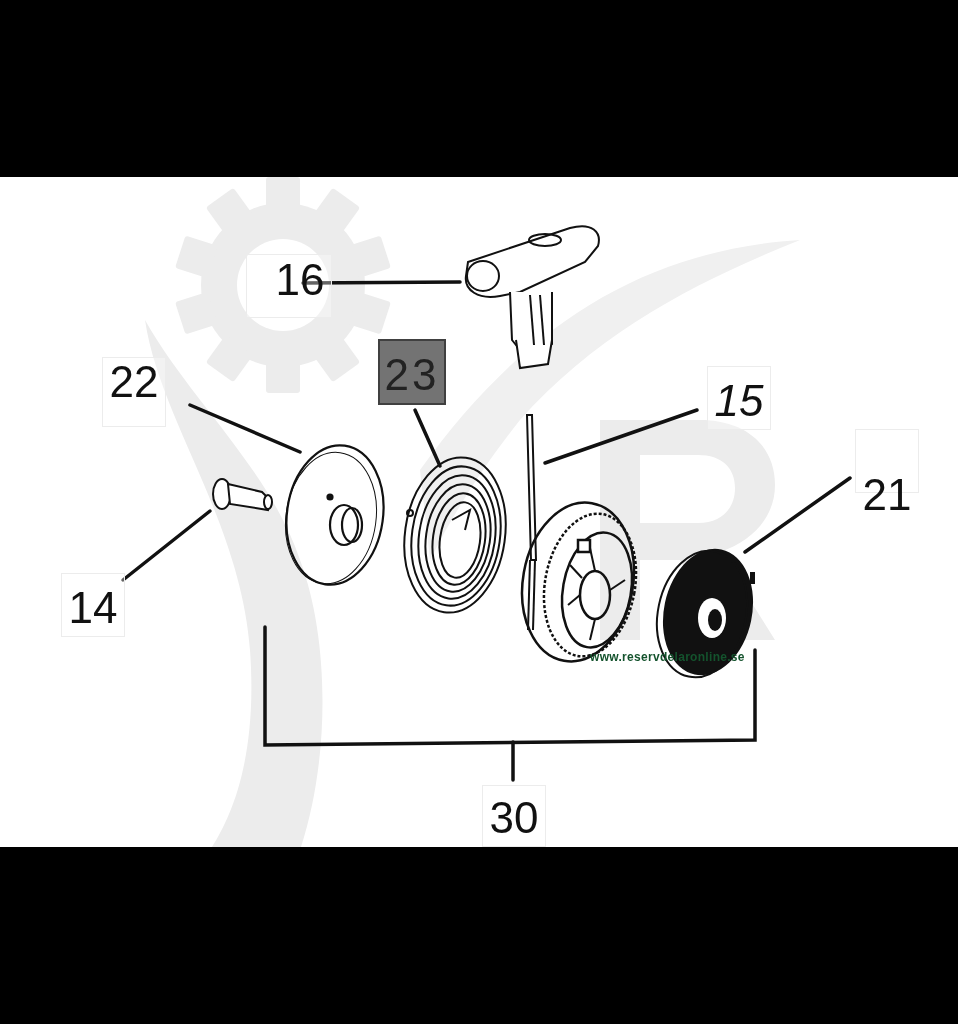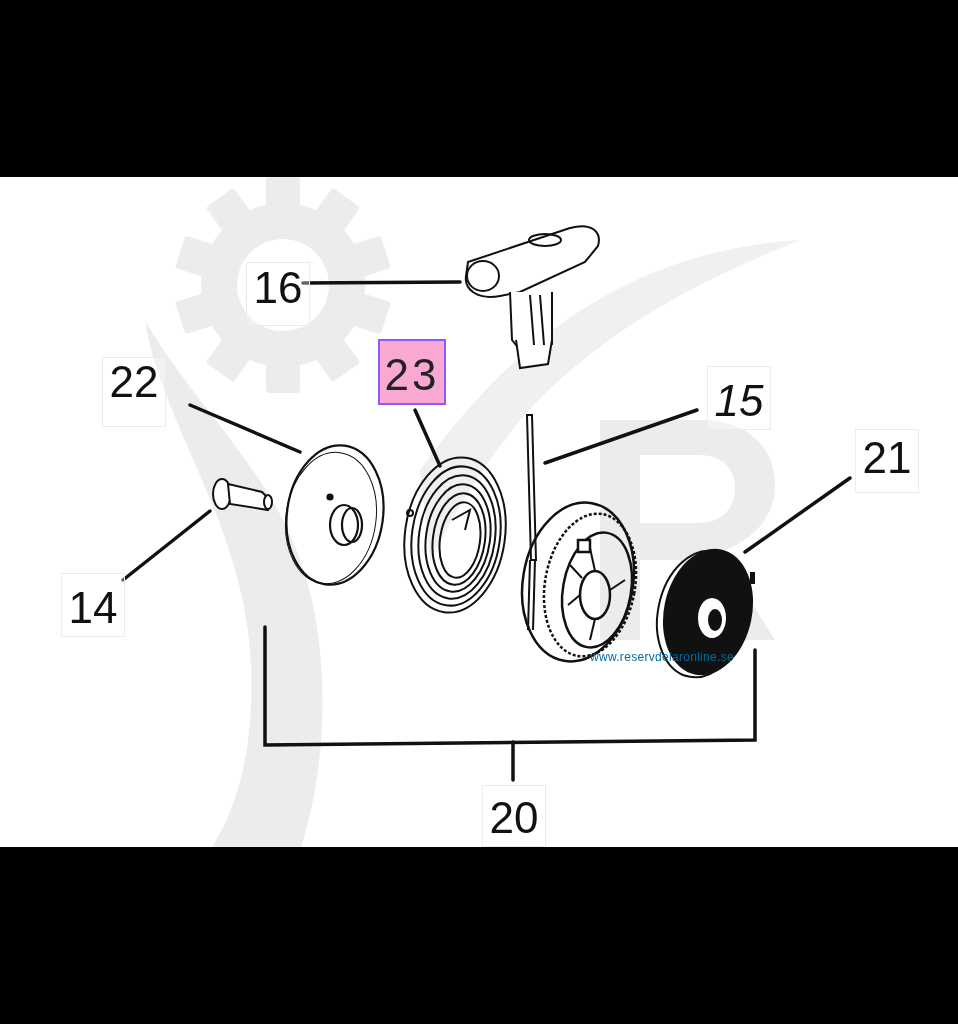--- a/index.html
+++ b/index.html
@@ -4,22 +4,22 @@
 <style>
   html, body { margin: 0; padding: 0; background: #000; }
   body { width: 958px; height: 1024px; position: relative; overflow: hidden; font-family: "Liberation Sans", sans-serif; }
   .bar { position: absolute; left: 0; width: 958px; background: #000; }
   .bar.top { top: 0; height: 177px; }
   .bar.bottom { top: 847px; height: 177px; }
   .canvas { position: absolute; left: 0; top: 177px; width: 958px; height: 670px; background: #fff; overflow: hidden; }
   .canvas svg { position: absolute; left: 0; top: -177px; width: 958px; height: 1024px; }
   .label { position: absolute; font-family: "Liberation Sans", sans-serif; font-size: 44px; color: #111; line-height: 1; text-align: center; border: 1px solid #ececec; background: rgba(255,255,255,0.35); }
   .label span { display: block; }
-  .label.highlight { border: 2px solid #8b5cf6; background: #f9a8d4; color: #222; }
-  .watermark-url { position: absolute; font-family: "Liberation Sans", sans-serif; font-size: 12px; font-weight: normal; color: #0369a1; letter-spacing: 0.3px; white-space: nowrap; }
+  .label.highlight { border: 2px solid #404040; background: #737373; color: #222; }
+  .watermark-url { position: absolute; font-family: "Liberation Sans", sans-serif; font-size: 12px; font-weight: bold; color: #14532d; letter-spacing: 0.3px; white-space: nowrap; }
 </style>
 </head>
 <body>
 
 <div class="bar top"></div>
 
 <div class="canvas">
   <svg viewBox="0 0 958 1024" xmlns="http://www.w3.org/2000/svg">
 
     <g fill="#ececec">
@@ -121,33 +121,33 @@
       <ellipse cx="715" cy="620" rx="7" ry="11" fill="#111"></ellipse>
       <rect x="750" y="572" width="5" height="12" fill="#111"></rect>
     </g>
   </svg>
 
   <div class="watermark-url" style="left:590px; top:473px;">www.reservdelaronline.se</div>
 </div>
 
 <div class="bar bottom"></div>
 
-<div class="label" style="left:246px; top:262px; width:62px; height:62px;">
+<div class="label" style="left:246px; top:254px; width:62px; height:62px;padding-left:22px;">
   <span style="padding-top:3px;">16</span>
 </div>
 <div class="label highlight" style="left:378px; top:339px; width:64px; height:62px;">
   <span style="padding-top:12px; letter-spacing:3px;">23</span>
 </div>
 <div class="label" style="left:102px; top:357px; width:62px; height:68px;">
   <span style="padding-top:2px;">22</span>
 </div>
 <div class="label" style="left:707px; top:366px; width:62px; height:62px;">
   <span style="padding-top:12px;font-style:italic;">15</span>
 </div>
 <div class="label" style="left:855px; top:429px; width:62px; height:62px;">
-  <span style="padding-top:6px;">21</span>
+  <span style="padding-top:6px;margin-top:37px;">21</span>
 </div>
 <div class="label" style="left:61px; top:567px; width:62px; height:62px;margin-top:6px;">
   <span style="padding-top:12px;">14</span>
 </div>
 <div class="label" style="left:482px; top:785px; width:62px; height:60px;">
-  <span style="padding-top:10px;">20</span>
+  <span style="padding-top:10px;">30</span>
 </div>
 
 </body></html>

